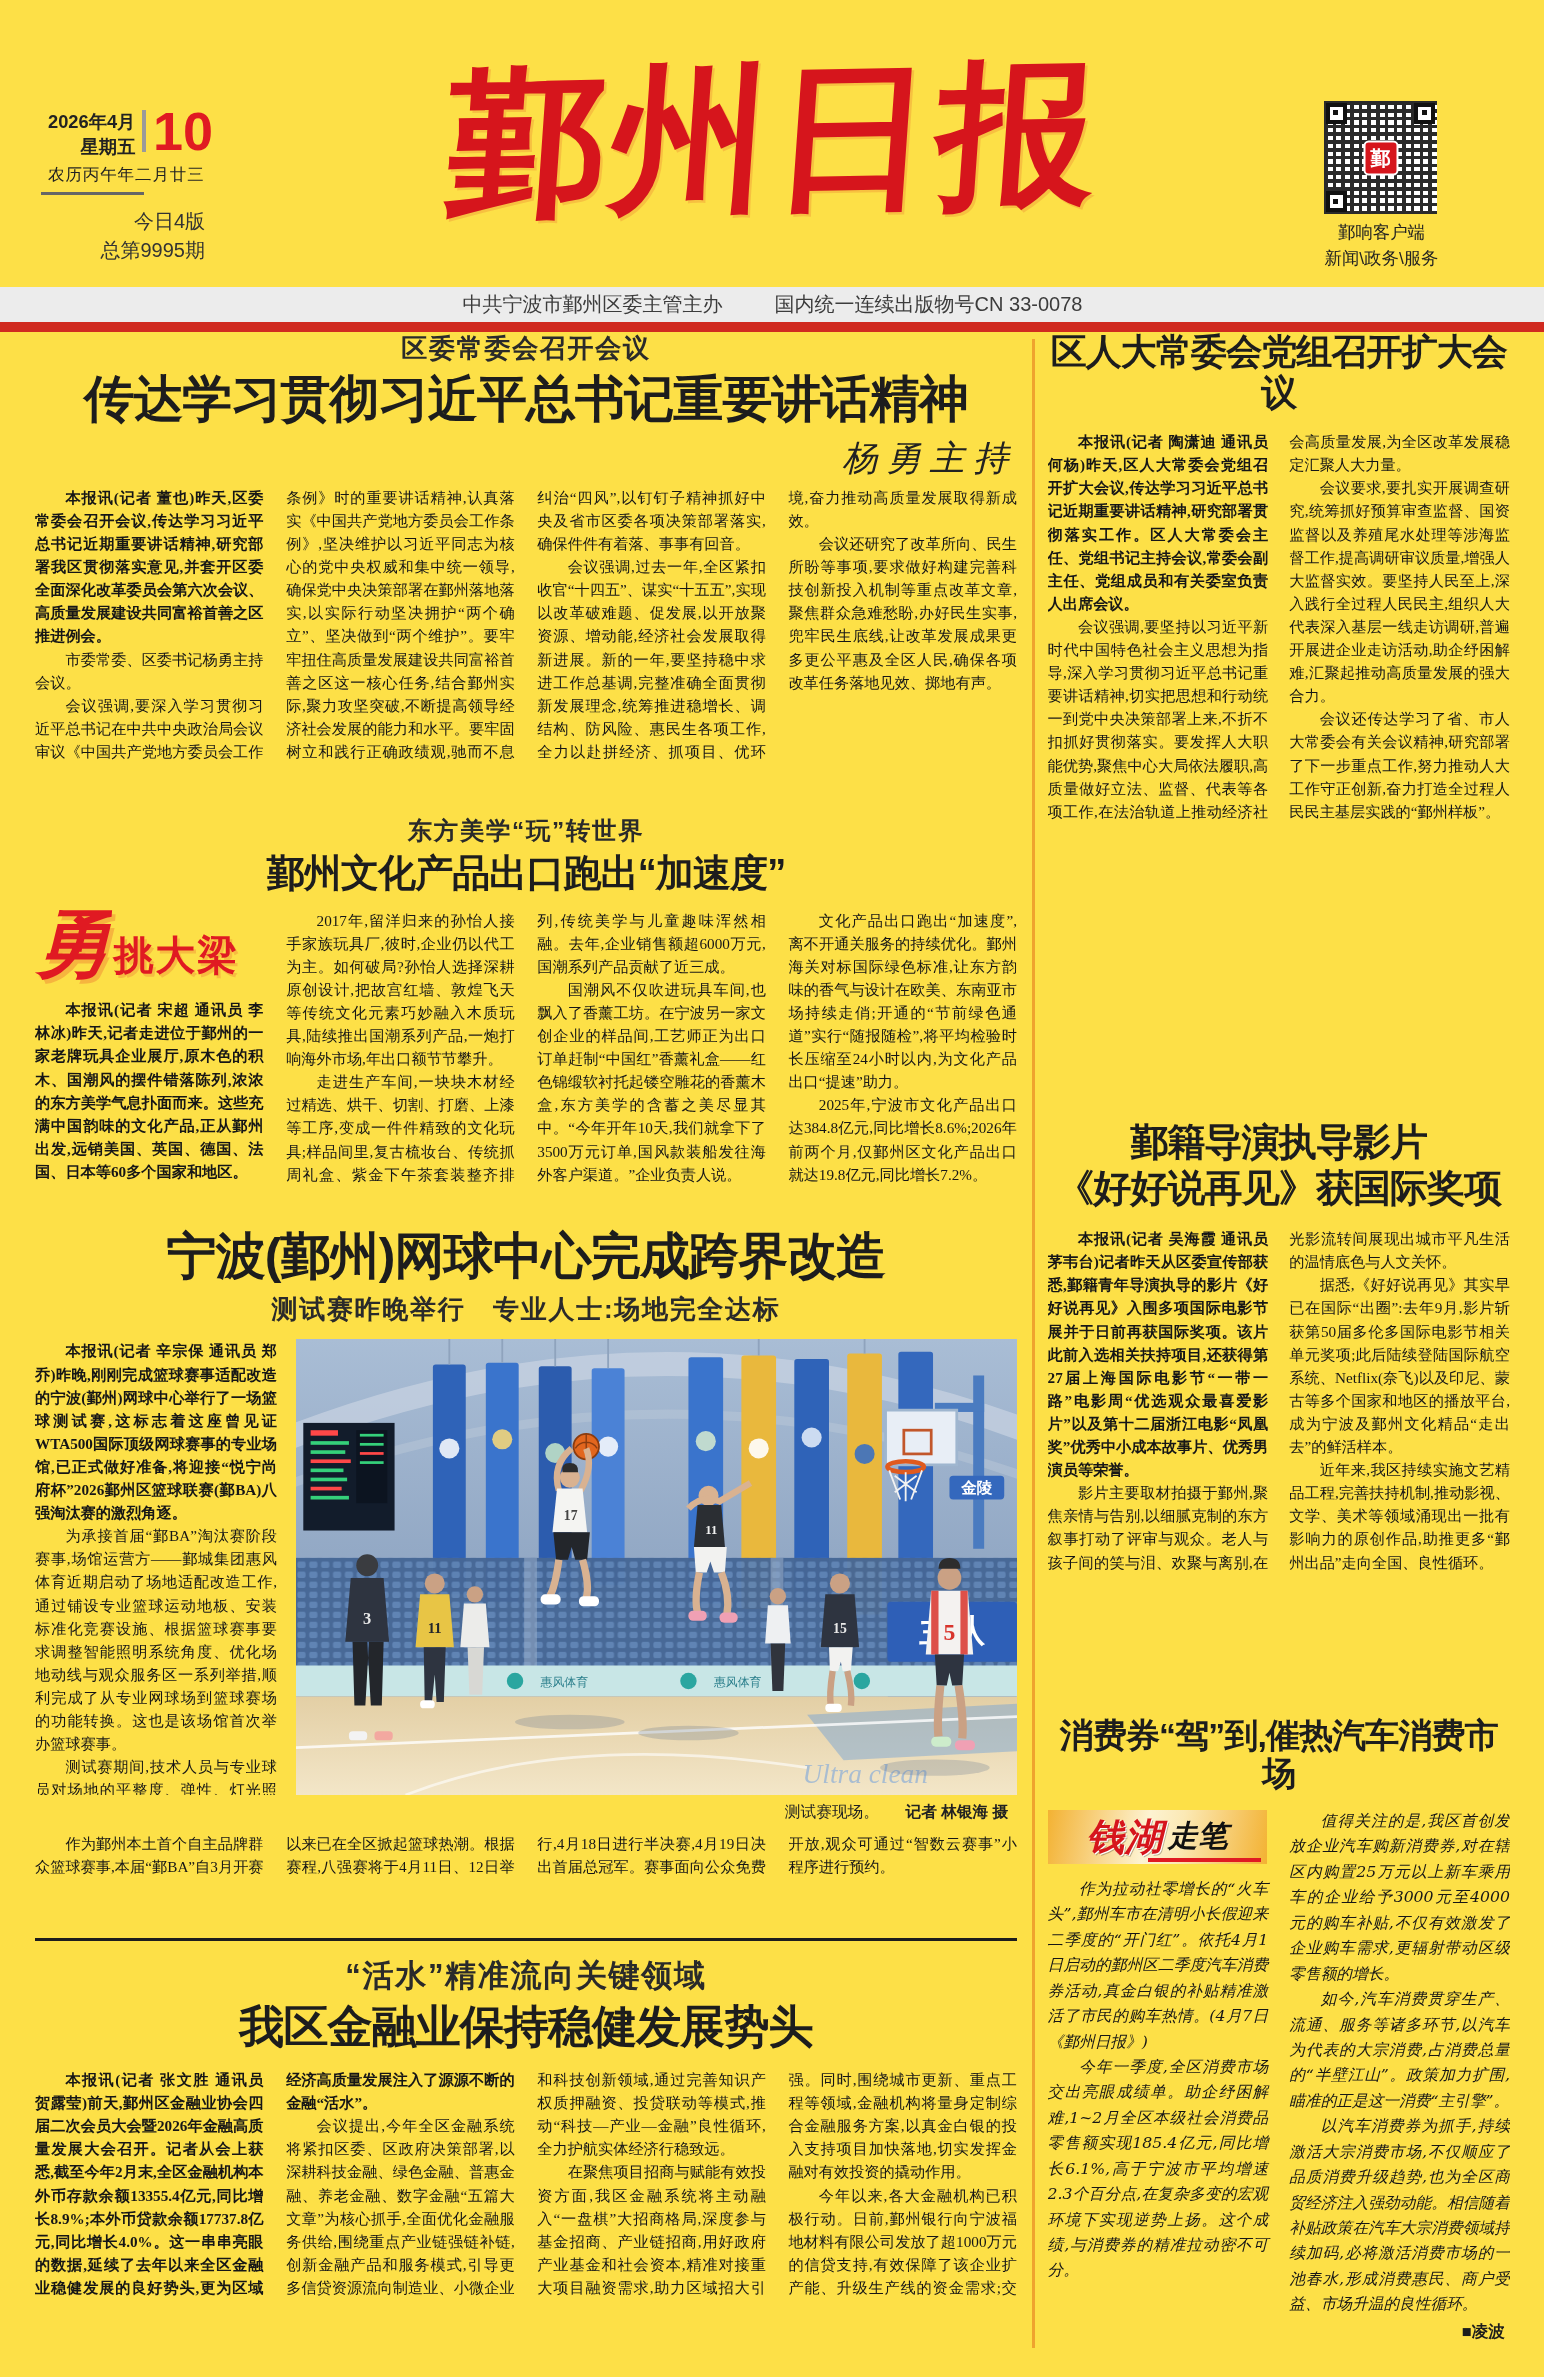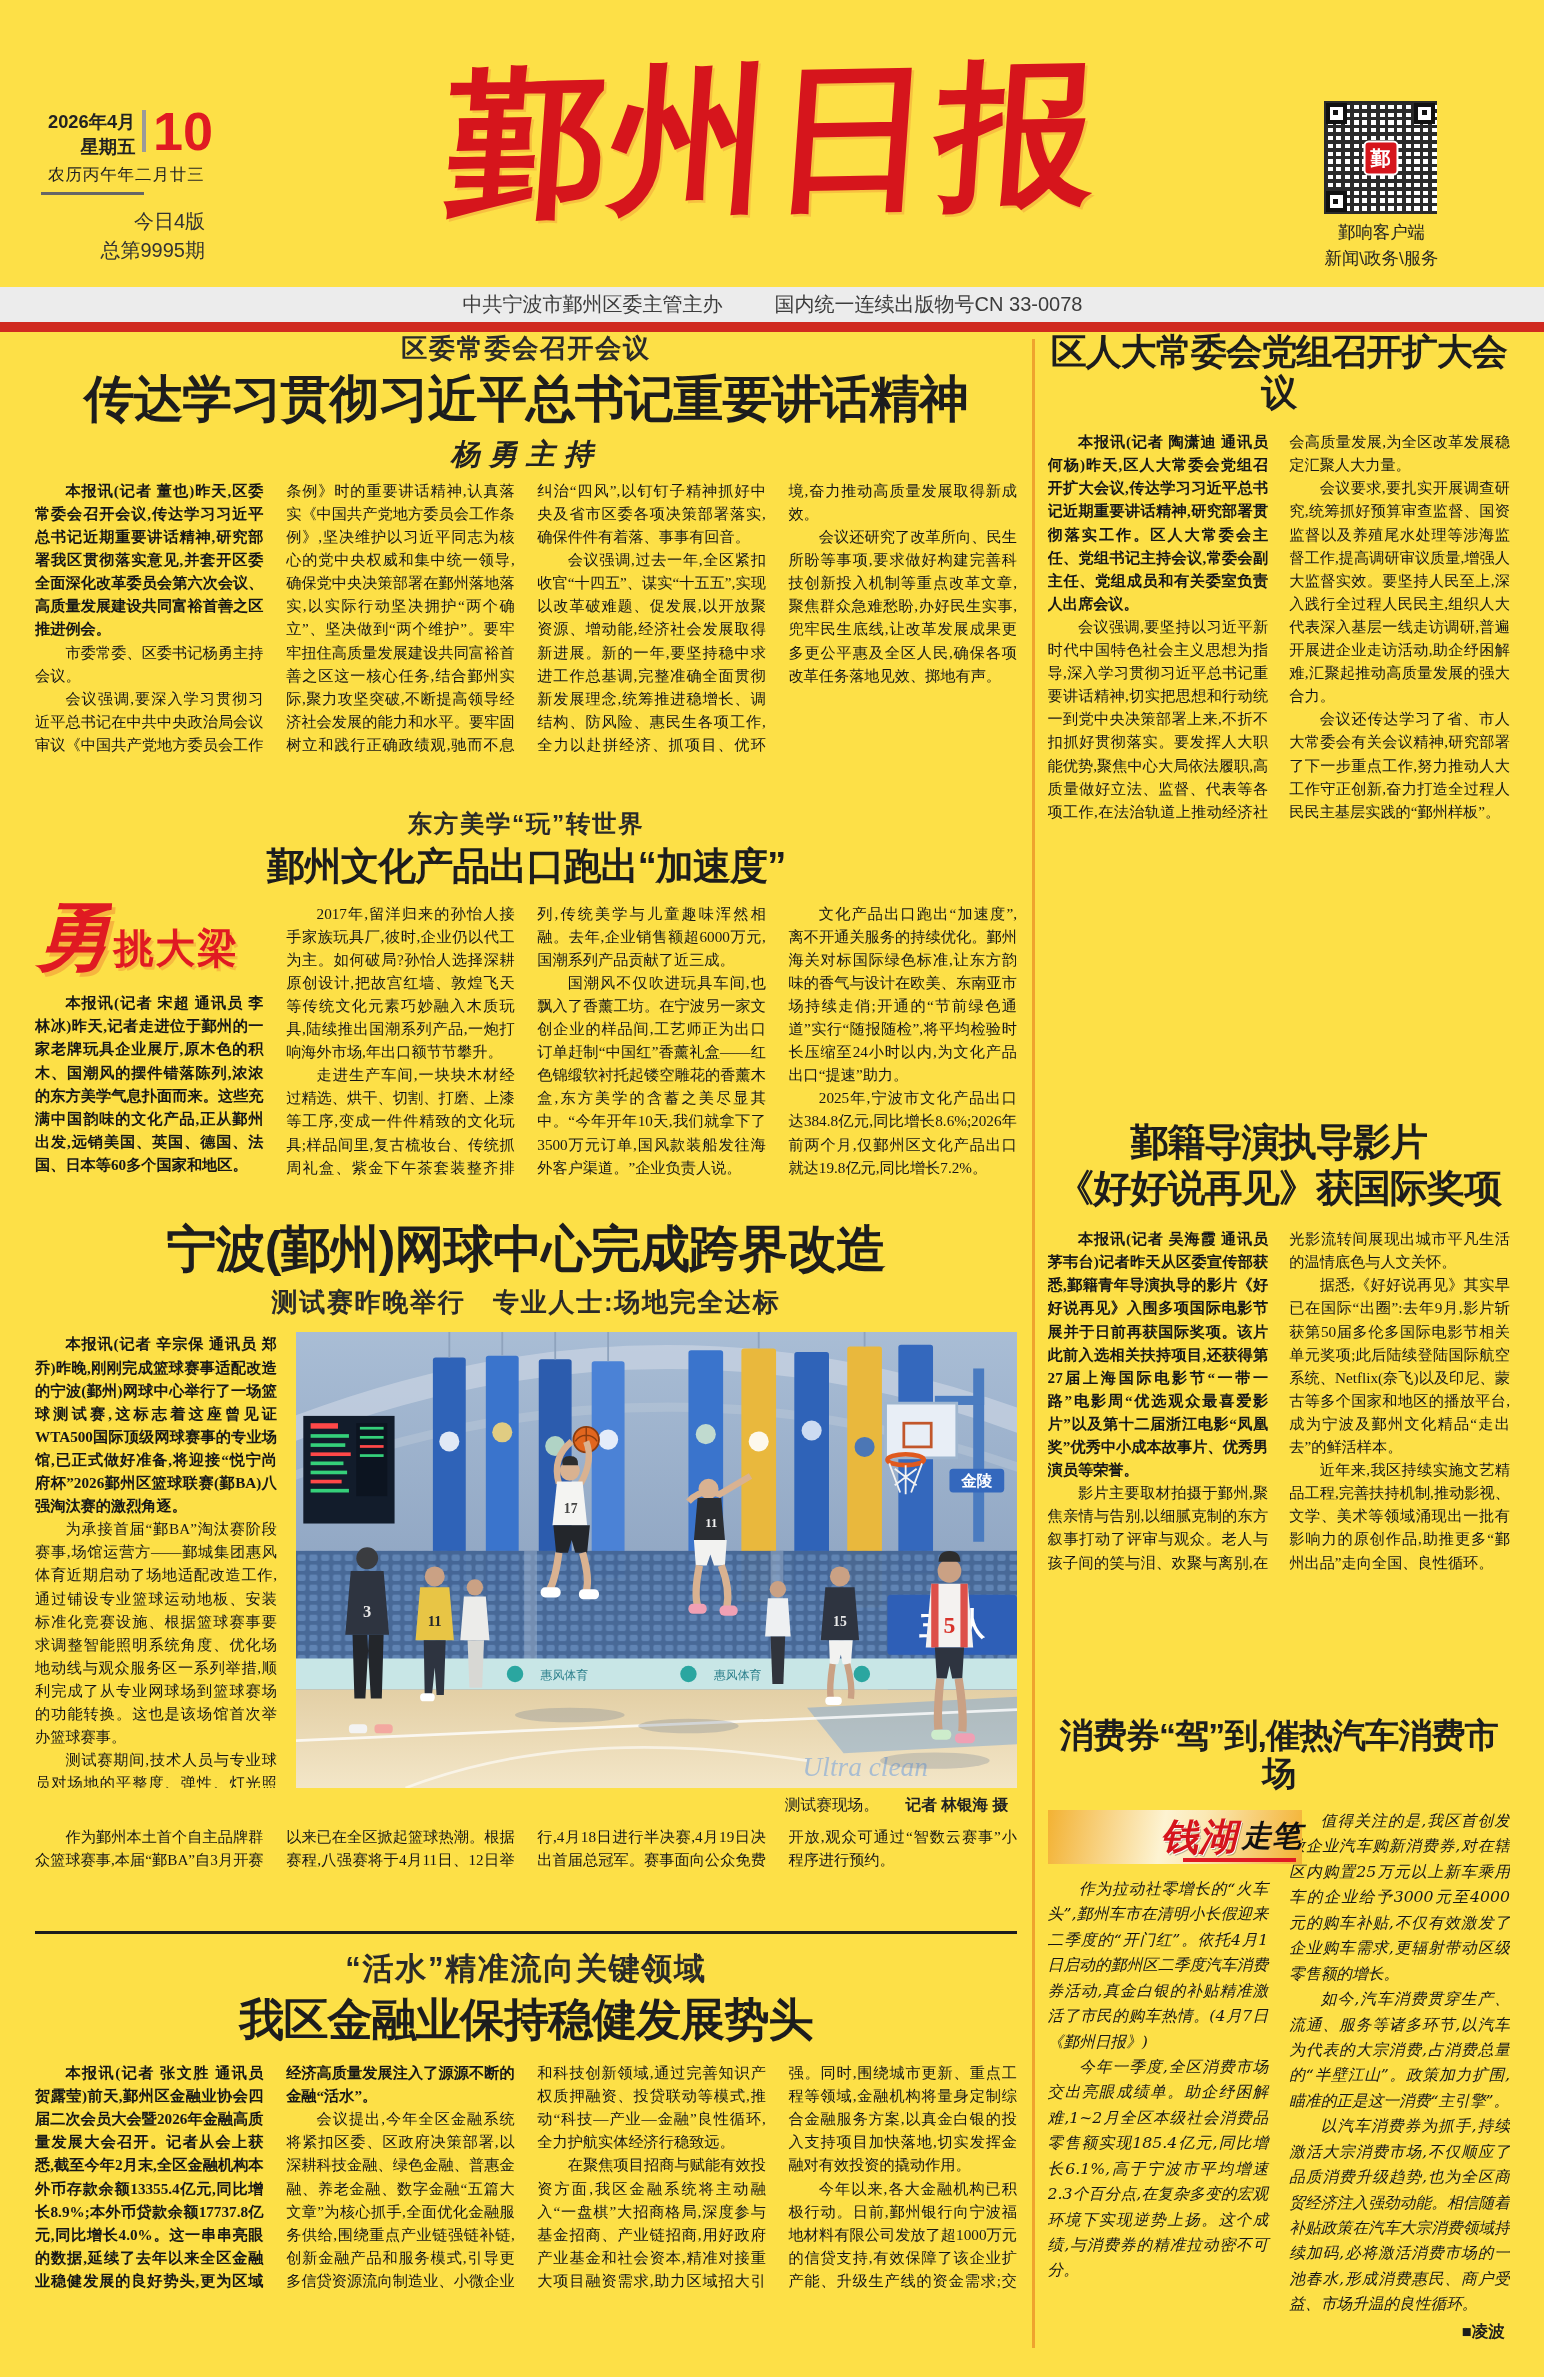--- a/index.html
+++ b/index.html
@@ -40,22 +40,22 @@
   
   .main{position:absolute;left:35px;top:327px;width:1475px;display:flex;align-items:stretch;}
   .colL{width:982px;flex:0 0 982px;}
   .vdiv{width:2.6px;background:#efa32e;margin:12.2px 13px 0 15px;flex:0 0 2.6px;}
   .colR{flex:1;min-width:0;}
   
   .kicker{text-align:center;font-family:"Liberation Sans",sans-serif;font-weight:bold;
       font-size:26px;color:#2a2a2a;letter-spacing:1.7px;margin:3.5px 0 5.2px;}
   .headline{text-align:center;font-family:"Liberation Sans",sans-serif;font-weight:900;
       color:#1d1d1d;letter-spacing:-0.9px;line-height:1.12;}
-  .byline{text-align:center;font-family:"DejaVu Serif",serif;font-style:italic;font-weight:bold;
-      font-size:29px;letter-spacing:8.7px;margin:8.7px 0 3.5px;color:#222;}
+  .byline{text-align:right;font-family:"DejaVu Serif",serif;font-style:italic;font-weight:normal;
+      font-size:35px;letter-spacing:8.7px;margin:8.7px 0 3.5px;color:#222;}
   .body{font-size:15.2px;line-height:1.52;text-align:justify;color:#161616;}
   .body p{margin:0;text-indent:2em;}
   .cols-4{column-count:4;column-gap:22.6px;overflow:hidden;}
   .cols-2{column-count:2;column-gap:21px;overflow:hidden;}
   .lead{font-weight:bold;}
   
   .brave{display:flex;align-items:baseline;gap:3.5px;margin:1.7px 0 12.2px;break-inside:avoid;}
   .brave .b1{font-size:75px;font-weight:900;color:#e01a22;font-family:"DejaVu Serif",serif;
       font-style:italic;line-height:.9;text-shadow:3.5px 3.5px 0 rgba(224,26,34,.22);}
   .brave .b2{font-size:40px;font-weight:900;color:#e01a22;font-family:"Liberation Sans",sans-serif;
@@ -70,23 +70,23 @@
   .tn-bottom{height:87px;margin-top:1.7px;}
   .hr-black{height:2.6px;background:#1d1d1d;margin:19px 0 14px;}
   
   .r-art{margin-bottom:30px;}
   .r-head{font-size:36px;margin:5.2px 0 17.4px;}
   .r-head2{font-size:38px;margin:3.5px 0 1.7px;}
   .r-body{height:661px;}
   .film-body{height:459px;}
   .essay-wrap{position:relative;height:540px;}
   .essay{font-family:"DejaVu Serif",serif;font-style:italic;font-size:15.7px;line-height:1.62;}
-  .qh-label{width:254px;height:54px;margin:1.7px 8.7px 12.2px 0;break-inside:avoid;position:relative;
+  .qh-label{width:219px;height:54px;margin:1.7px 8.7px 12.2px 0;break-inside:avoid;position:relative;
       background:linear-gradient(100deg,#f3b233 0%,#fdf3d2 45%,#fbe9b5 60%,#f3b233 100%);
-      display:flex;align-items:center;justify-content:flex-end;gap:5.2px;}
+      display:flex;align-items:center;justify-content:center;gap:5.2px;}
   .qh-label .q1{font-family:"DejaVu Serif",serif;font-style:italic;font-weight:900;font-size:38px;
       color:#d6151c;text-shadow:0.9px 0.9px 0 #fff,1.7px 1.7px 0 rgba(0,0,0,.25);}
   .qh-label .q2{font-family:"Liberation Sans",sans-serif;font-weight:900;font-size:30px;color:#111;}
   .qh-label::after{content:"";position:absolute;right:5.2px;bottom:1.7px;width:113px;height:4.4px;background:#e01a22;}
   .sig{position:absolute;right:5.2px;bottom:5.2px;font-weight:bold;font-style:normal;
       font-family:"Liberation Sans",sans-serif;font-size:16.5px;}
 </style>
 </head>
 <body>
 

